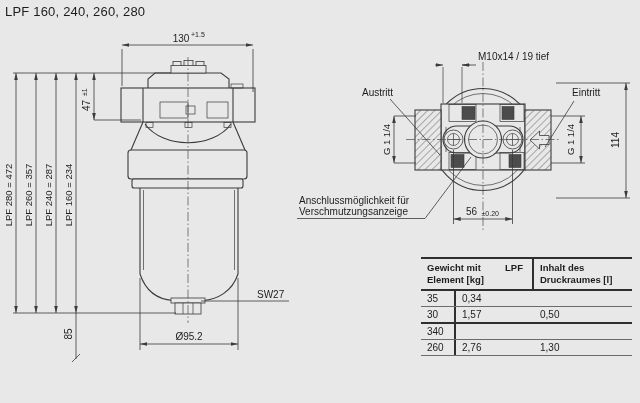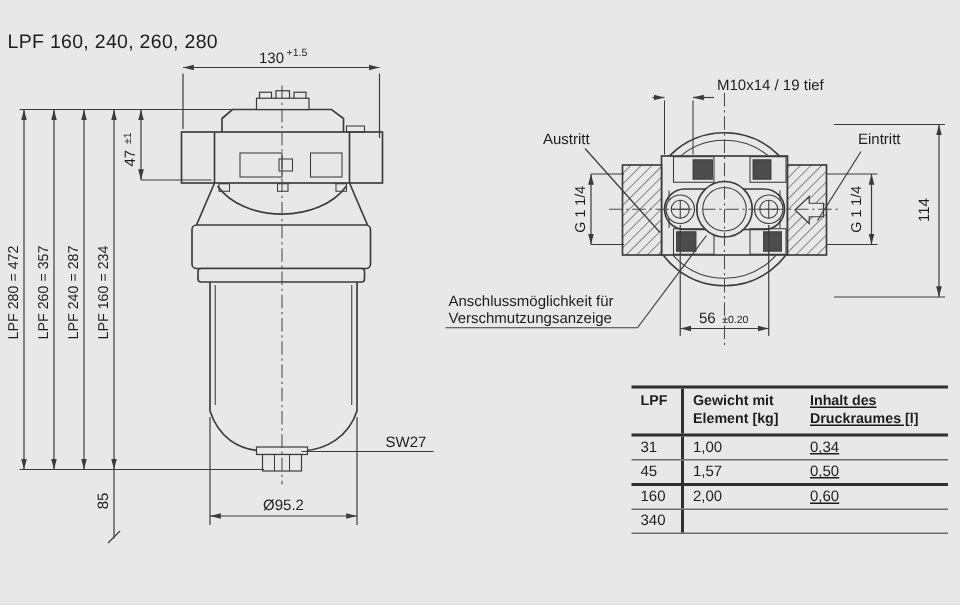--- a/index.html
+++ b/index.html
@@ -1,39 +1,39 @@
 <!DOCTYPE html>
 <html><head>
 <meta charset="utf-8">
 <style>
   html,body{margin:0;padding:0;background:#cfcfcf;}
   .stage{position:relative;width:640px;height:403px;background:#e8e8e8;overflow:hidden;
          font-family:"Liberation Sans",sans-serif;}
-  .title{position:absolute;left:5px;top:20px;font-size:13px;color:#1d1d1d;letter-spacing:.2px;}
+  .title{position:absolute;left:5px;top:4px;font-size:13px;color:#1d1d1d;letter-spacing:.2px;}
   svg.drawing{position:absolute;left:0;top:0;}
   
   .ln{stroke:#3b3b3b;fill:none;stroke-width:1.1;}
   .thin{stroke:#3b3b3b;fill:none;stroke-width:.7;}
   .fillbg{fill:#e8e8e8;stroke:#3b3b3b;stroke-width:1.1;}
   .fillbgT{fill:#e8e8e8;stroke:#3b3b3b;stroke-width:.8;}
   .dim{stroke:#3b3b3b;fill:none;stroke-width:.8;}
   .cl{stroke:#4a4a4a;stroke-width:.7;stroke-dasharray:9 2.5 1.5 2.5;fill:none;}
   .dk{fill:#4c4c4c;stroke:#3b3b3b;stroke-width:.6;}
   .t{fill:#1d1d1d;font-size:10px;font-family:"Liberation Sans",sans-serif;}
   .t9{font-size:9.5px;}
   .ts{font-size:7px;}
   
   .spec-table{position:absolute;left:421px;top:257px;width:211px;color:#1d1d1d;
               border-top:2px solid #2f2f2f;}
   .tr{display:flex;border-bottom:1px solid #6b6b6b;}
   .tr.header,.tr.thick,.tr.last{border-bottom:2px solid #2f2f2f;}
   .td{padding:2px 0 2px 6px;font-size:10px;line-height:11px;box-sizing:border-box;}
   .c1{width:35px;border-right:2px solid #2f2f2f;}
   .c2{width:78px;}
-  .c3{flex:1;text-decoration:underline;}
+  .c3{flex:1;}
   .header .td{font-weight:bold;font-size:9.5px;line-height:12px;padding-top:3px;padding-bottom:3px;}
 </style>
 </head>
 <body>
 
 <div class="stage">
   <div class="title">LPF 160, 240, 260, 280</div>
 
   <svg class="drawing" width="640" height="403" viewBox="0 0 640 403">
     <defs>
@@ -202,36 +202,35 @@
 
       <text class="t" x="299" y="204">Anschlussmöglichkeit für</text>
       <text class="t" x="299" y="215">Verschmutzungsanzeige</text>
       <line class="dim" x1="297" y1="218.5" x2="425" y2="218.5"></line>
       <line class="dim" x1="425" y1="218.5" x2="471" y2="157"></line>
     </g>
   </svg>
 
   <div class="spec-table">
     <div class="tr header">
+      <div class="td c2">Gewicht mit Element [kg]</div>
       <div class="td c1">LPF</div>
-      <div class="td c2">Gewicht mit Element [kg]</div>
       <div class="td c3">Inhalt des Druckraumes [l]</div>
     </div>
     <div class="tr">
-      <div class="td c1">31</div>
-      <div class="td c2">1,00</div>
+      <div class="td c1">35</div>
       <div class="td c3">0,34</div>
     </div>
     <div class="tr thick">
-      <div class="td c1">45</div>
+      <div class="td c1">30</div>
       <div class="td c2">1,57</div>
       <div class="td c3">0,50</div>
     </div>
     <div class="tr">
-      <div class="td c1">160</div>
-      <div class="td c2">2,00</div>
-      <div class="td c3">0,60</div>
+      <div class="td c1">340</div>
     </div>
     <div class="tr">
-      <div class="td c1">340</div>
+      <div class="td c1">260</div>
+      <div class="td c2">2,76</div>
+      <div class="td c3">1,30</div>
     </div>
   </div>
 </div>
 
 </body></html>

